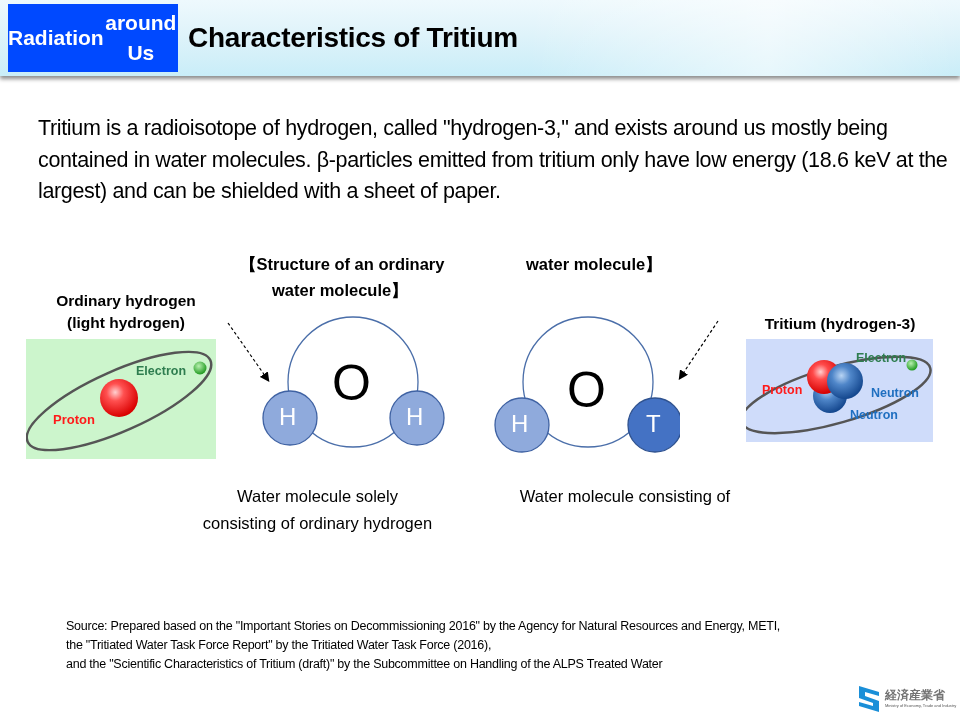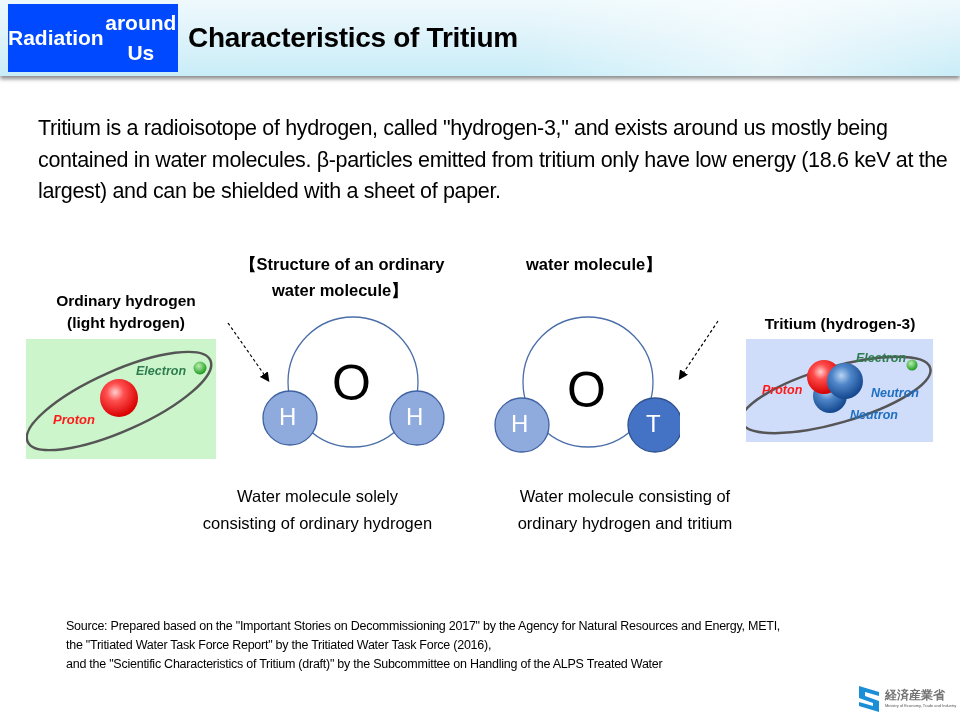--- a/index.html
+++ b/index.html
@@ -27,21 +27,21 @@
   }
 
   .intro {
     position: absolute; left: 38px; top: 113px; width: 915px;
     font-size: 21.5px; line-height: 31.5px; color: #000; letter-spacing: -0.35px;
   }
 
   .cap { position: absolute; font-weight: bold; font-size: 15.5px; line-height: 22px; color: #000; text-align: center; white-space: nowrap; }
   .cap-struct { font-size: 16.5px; line-height: 26px; text-align: left; }
 
-  .atom-box { position: absolute; font-style: italic; }
+  .atom-box { position: absolute; }
   .diagram { position: absolute; }
 
   .desc { position: absolute; font-size: 16.5px; line-height: 27px; text-align: center; white-space: nowrap; color: #000; }
 
   .source {
     position: absolute; left: 66px; top: 617px; width: 880px;
     font-size: 12.5px; line-height: 19px; color: #000; letter-spacing: -0.25px;
   }
   .logo { position: absolute; left: 855px; top: 684px; width: 100px; height: 30px; }
   .logo-text { position: absolute; left: 30px; top: 3px; font-size: 12px; font-weight: bold; color: #737373; white-space: nowrap; font-family: "DejaVu Sans", sans-serif; }
@@ -124,21 +124,20 @@
     <circle cx="98" cy="72" r="65" fill="#fff" stroke="#4a6ea9" stroke-width="1.3"></circle>
     <circle cx="32" cy="115" r="27" fill="#8faadc" stroke="#3f62a3" stroke-width="1.3"></circle>
     <circle cx="165" cy="115" r="27" fill="#4472c4" stroke="#2f528f" stroke-width="1.3"></circle>
   </svg>
   <span style="position:absolute; left:77px; top:52px; font-size:50px; line-height:56px; color:#000;">O</span>
   <span style="position:absolute; left:21px; top:100px; font-size:24px; line-height:28px; color:#fff;">H</span>
   <span style="position:absolute; left:156px; top:100px; font-size:24px; line-height:28px; color:#fff;">T</span>
 </div>
 <div class="desc" style="left:480px; top:483px; width:290px;">
   <div>Water molecule consisting of</div>
-  <div>ordinary hydrogen and tritium</div>
 </div>
 
 <div class="cap" style="left:750px; top:313px; width:180px;">Tritium (hydrogen-3)</div>
 <div class="atom-box" style="left:746px; top:339px; width:187px; height:103px;">
   <svg width="187" height="103" viewBox="0 0 187 103">
     <defs>
       <radialGradient id="gNeutron" cx="0.4" cy="0.35" r="0.65">
         <stop offset="0" stop-color="#b8d4f4"></stop>
         <stop offset="0.4" stop-color="#4f86c9"></stop>
         <stop offset="1" stop-color="#15488f"></stop>
@@ -160,21 +159,21 @@
     <circle cx="99" cy="42" r="18" fill="url(#gNeutron)"></circle>
     <circle cx="166" cy="26" r="5.5" fill="url(#gElectron2)"></circle>
   </svg>
   <span style="position:absolute; left:110px; top:12px; font-size:12.5px; font-weight:bold; color:#2e7d4f;">Electron</span>
   <span style="position:absolute; left:16px; top:44px; font-size:12.5px; font-weight:bold; color:#ff1a1a;">Proton</span>
   <span style="position:absolute; left:125px; top:47px; font-size:12.5px; font-weight:bold; color:#1f6fc0;">Neutron</span>
   <span style="position:absolute; left:104px; top:69px; font-size:12.5px; font-weight:bold; color:#1f6fc0;">Neutron</span>
 </div>
 
 <div class="source">
-  <div>Source: Prepared based on the "Important Stories on Decommissioning 2017" by the Agency for Natural Resources and Energy, METI,</div>
+  <div>Source: Prepared based on the "Important Stories on Decommissioning 2016" by the Agency for Natural Resources and Energy, METI,</div>
   <div>the "Tritiated Water Task Force Report" by the Tritiated Water Task Force (2016),</div>
   <div>and the "Scientific Characteristics of Tritium (draft)" by the Subcommittee on Handling of the ALPS Treated Water</div>
 </div>
 
 <div class="logo">
   <svg width="28" height="30" viewBox="0 0 28 30">
     <path d="M4,2 L24,8 L24,12 L10,8 L10,12 L24,17 L24,28 L4,22 L4,18 L18,22 L18,19 L4,14 Z" fill="#1a8fd8"></path>
   </svg>
   <span class="logo-text">経済産業省</span>
   <span class="logo-sub">Ministry of Economy, Trade and Industry</span>

